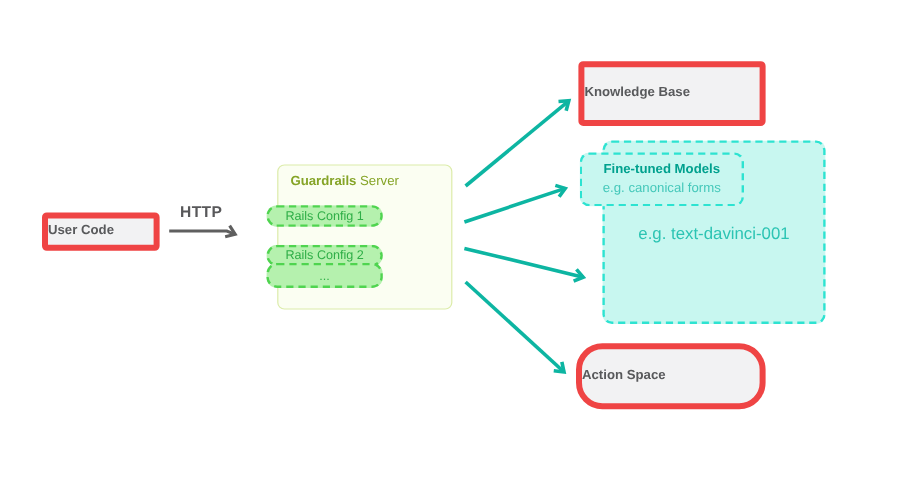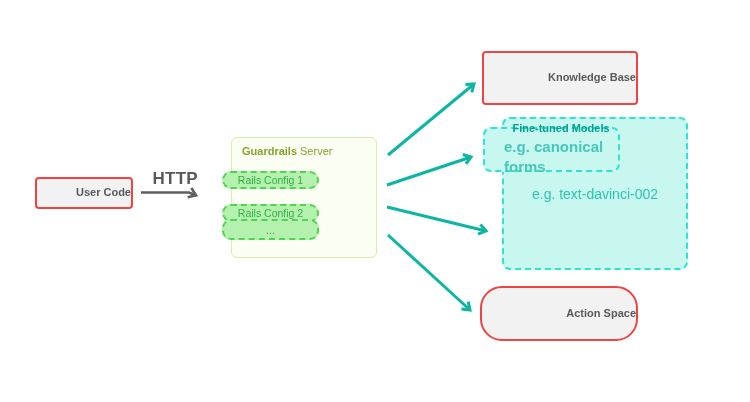--- a/index.html
+++ b/index.html
@@ -3,32 +3,32 @@
 <meta charset="utf-8">
 <style>
   html,body{margin:0;padding:0;background:#ffffff;}
   .canvas{
     position:relative;width:750px;height:402px;background:#ffffff;overflow:hidden;
     font-family:"Liberation Sans", sans-serif;
   }
   .abs{position:absolute;box-sizing:border-box;}
   
   .gray-box{
-    background:#f2f2f3;border:2px solid #ef4444;border-radius:4px;
-    display:flex;flex-direction:column;align-items:flex-end;justify-content:center;
+    background:#f2f2f3;border:5px solid #ef4444;border-radius:4px;
+    display:flex;flex-direction:column;align-items:flex-start;justify-content:center;
   }
   .gray-label{font-size:11px;font-weight:700;color:#58595b;line-height:1.4;}
   .gray-sub{font-size:11px;font-weight:400;color:#909194;line-height:1.4;}
   
   .user-code{left:35px;top:177px;width:98px;height:32px;}
   .user-code .gray-label{font-weight:600;}
   
   .http-label{
-    left:150px;top:169px;width:48px;text-align:right;
-    font-size:17px;font-weight:700;color:#58585a;letter-spacing:.3px;
+    left:150px;top:169px;width:48px;text-align:left;
+    font-size:13px;font-weight:700;color:#58585a;letter-spacing:.3px;
   }
   
   .server-box{
     left:231px;top:137px;width:146px;height:121px;
     background:#fbfef2;border:1px solid #dcecaa;border-radius:6px;
   }
   .server-title{
     position:absolute;left:10px;top:7px;font-size:11px;color:#85a427;white-space:nowrap;
   }
   .server-title .b{font-weight:700;}
@@ -37,32 +37,32 @@
     background:#b5f1ae;border:2px dashed #4fd44f;border-radius:9px;
     width:97px;left:222px;height:18px;
     display:flex;align-items:center;justify-content:center;
     font-size:10.5px;color:#2fae47;
   }
   .rails-1{top:171px;}
   .rails-2{top:204px;}
   .rails-3{top:219px;height:21px;}
   
   .teal-box{
-    background:#c8f7f0;border:2px dashed #2de3d1;border-radius:8px;padding-left:19px;
+    background:#c8f7f0;border:2px dashed #2de3d1;border-radius:8px;
   }
   .llm-box{left:502px;top:117px;width:186px;height:153px;}
   .llm-text{left:502px;top:185px;width:186px;text-align:center;}
   .llm-title{font-size:15px;font-weight:700;color:#00a18e;line-height:1.35;}
   .llm-sub{font-size:14px;font-weight:400;color:#2cc4b3;line-height:1.3;}
   .ft-box{
     left:483px;top:127px;width:137px;height:45px;
     display:flex;flex-direction:column;align-items:center;justify-content:center;
   }
   .ft-title{font-size:11px;font-weight:700;color:#00a18e;line-height:1.45;}
-  .ft-sub{font-size:15px;font-weight:700;color:#45c8ba;line-height:1.35;}
+  .ft-sub{font-size:11px;font-weight:400;color:#45c8ba;line-height:1.35;}
   
   .kb-box{left:482px;top:51px;width:156px;height:54px;}
   .as-box{left:480px;top:286px;width:158px;height:55px;border-radius:22px;}
   
   .arrows{position:absolute;left:0;top:0;width:750px;height:402px;pointer-events:none;}
 </style>
 </head>
 <body>
 
 <div class="canvas">
@@ -103,21 +103,21 @@
   <div class="abs rails-box rails-3">
     <span>...</span>
   </div>
 
   <div class="abs gray-box kb-box">
     <div class="gray-label">Knowledge Base</div>
   </div>
 
   <div class="abs teal-box llm-box"></div>
   <div class="abs llm-text">
-    <div class="llm-sub">e.g. text-davinci-002</div>
+    <div class="llm-sub">e.g. text-davinci-001</div>
   </div>
 
   <div class="abs teal-box ft-box">
     <div class="ft-title">Fine-tuned Models</div>
     <div class="ft-sub">e.g. canonical forms</div>
   </div>
 
   <div class="abs gray-box as-box">
     <div class="gray-label">Action Space</div>
   </div>

